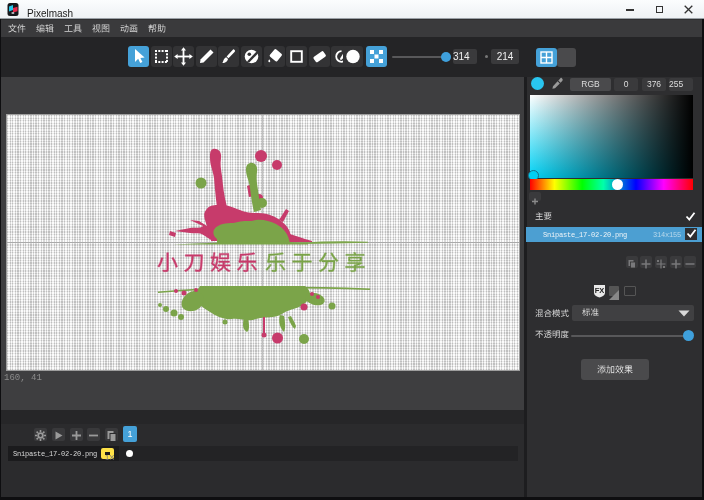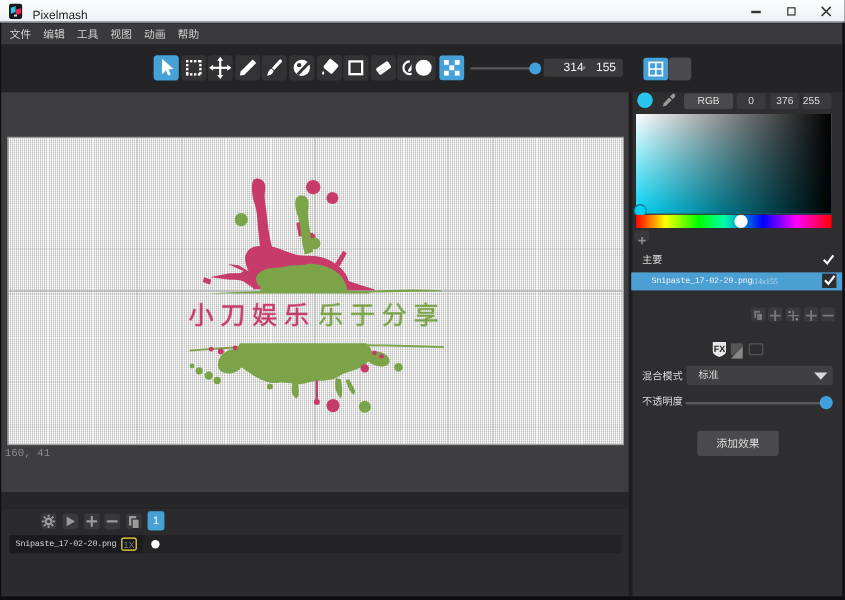--- a/index.html
+++ b/index.html
@@ -177,23 +177,23 @@
       <g fill="#fff">
         <rect x="4" y="4" width="4" height="4"></rect>
         <rect x="13" y="4" width="4" height="4"></rect>
         <rect x="8.5" y="8.5" width="4" height="4"></rect>
         <rect x="4" y="13" width="4" height="4"></rect>
         <rect x="13" y="13" width="4" height="4"></rect>
       </g>
     </svg></div>
 <div class="abs" style="left:392px;top:56px;width:54px;height:2px;background:#58585a;border-radius:1px"></div>
 <div class="abs" style="left:441px;top:51.5px;width:10px;height:10px;border-radius:50%;background:#3fa0dc"></div>
-<div class="abs" style="left:453px;top:49px;width:50px;height:15px;background:#3a3a3c;border-radius:2px;color:#f0f0f0;font-size:10px;text-align:center;line-height:15px">314</div>
+<div class="abs" style="left:453px;top:49px;width:24px;height:15px;background:#3a3a3c;border-radius:2px;color:#f0f0f0;font-size:10px;line-height:15px">314</div>
 <div class="abs" style="left:485px;top:55px;width:3px;height:3px;background:#777;border-radius:50%"></div>
-<div class="abs" style="left:491px;top:49px;width:28px;height:15px;background:#3a3a3c;border-radius:2px;color:#f0f0f0;font-size:10px;text-align:center;line-height:15px">155</div>
+<div class="abs" style="left:491px;top:49px;width:28px;height:15px;background:#3a3a3c;border-radius:2px;color:#f0f0f0;font-size:10px;text-align:center;line-height:15px">214</div>
 <div class="abs" style="left:536px;top:48px"><svg width="21" height="19" viewBox="0 0 21 19">
       <rect width="21" height="19" rx="3" fill="#45a1d8"></rect>
       <g stroke="#fff" stroke-width="1.4" fill="none">
         <rect x="5" y="4" width="11" height="11"></rect>
         <path d="M10.5 4 V15 M5 9.5 H16"></path>
       </g>
     </svg></div>
 <div class="abs" style="left:557px;top:48px;width:19px;height:19px;background:#4a4a4c;border-radius:3px"></div>
 <div class="abs" style="left:0;top:77px;width:524px;height:333px;background:#3e3e40"></div>
 <div class="abs" style="left:7px;top:115px;width:512px;height:255px;background:#f2f2f2;
@@ -294,21 +294,21 @@
       <path d="M2 6.5 H11" stroke="#9a9a9a" stroke-width="1.8"></path>
     </svg></div>
 <div class="abs" style="left:105px;top:428px;width:13px;height:13px;background:#39393b;border-radius:2px"><svg width="13" height="13" viewBox="0 0 13 13">
       <rect x="2.5" y="2" width="6" height="8" fill="#9a9a9a"></rect>
       <rect x="5" y="4.5" width="6" height="8" fill="#9a9a9a" stroke="#2b2b2d" stroke-width="1"></rect>
     </svg></div>
 <div class="abs" style="left:123px;top:426px;width:14px;height:16px;background:#45a1d8;border-radius:2px;color:#fff;font-size:9px;text-align:center;line-height:16px">1</div>
 <div class="abs" style="left:8px;top:446px;width:510px;height:15px;background:#232325"></div>
 <div class="abs" style="left:8px;top:446px;width:111px;height:15px;background:#1b1b1d"></div>
 <div class="abs" style="left:13px;top:450px;font-size:7px;letter-spacing:-0.2px;color:#d8d8d8;font-family:'Liberation Mono',monospace">Snipaste_17-02-20.png</div>
-<div class="abs" style="left:101px;top:448px;width:13px;height:11px;border:1px solid #fde047;border-radius:2px;color:#777;font-size:7.5px;text-align:center;line-height:11px">1X</div>
+<div class="abs" style="left:101px;top:448px;width:13px;height:11px;border:4px solid #fde047;border-radius:2px;color:#777;font-size:7.5px;text-align:center;line-height:11px">1X</div>
 <div class="abs" style="left:126px;top:450px;width:7px;height:7px;border-radius:50%;background:#fff"></div>
 <div class="abs" style="left:524px;top:77px;width:180px;height:420px;background:#2e2e30;border-left:3px solid #1d1d1f"></div>
 <div class="abs" style="left:531px;top:77px;width:13px;height:13px;border-radius:50%;background:#29c5ef"></div>
 <svg class="abs" style="left:551px;top:77px" width="13" height="13" viewBox="0 0 13 13">
     <path d="M10.8 1.2 C12 2.4 12 3.2 11 4.2 L9.5 5.7 L7.3 3.5 L8.8 2 C9.8 1 10 0.4 10.8 1.2 Z M6.6 4.2 L8.8 6.4 L4 11.2 L1.4 11.8 L2 9.2 Z" fill="#9a9a9a"></path>
   </svg>
 <div class="abs" style="left:570px;top:78px;width:41px;height:13px;background:#4a4a4c;border-radius:2px;color:#ddd;font-size:8.5px;text-align:center;line-height:13px">RGB</div>
 <div class="abs" style="left:614px;top:78px;width:24px;height:13px;background:#3a3a3c;border-radius:2px;color:#ddd;font-size:8.5px;text-align:center;line-height:13px">0</div>
 <div class="abs" style="left:642px;top:78px;width:24px;height:13px;background:#3a3a3c;border-radius:2px;color:#ddd;font-size:8.5px;text-align:center;line-height:13px">376</div>
 <div class="abs" style="left:669px;top:78px;width:24px;height:13px;background:#3a3a3c;border-radius:2px;color:#ddd;font-size:8.5px;text-align:left;line-height:13px">255</div>
@@ -327,21 +327,21 @@
         <use href="#u4e3b" x="0"></use>
         <use href="#u8981" x="1000"></use>
       </g>
     </svg>
   </div>
 <svg class="abs" style="left:685px;top:211px" width="11" height="11" viewBox="0 0 11 11">
     <path d="M1.5 5.5 L4.3 8.5 L9.5 1.8" stroke="#fff" stroke-width="1.8" fill="none"></path>
   </svg>
 <div class="abs" style="left:526px;top:227px;width:176px;height:15px;background:#4c9fd2"></div>
 <div class="abs" style="left:543px;top:231px;font-size:7px;letter-spacing:-0.2px;color:#eef4f8;font-family:'Liberation Mono',monospace">Snipaste_17-02-20.png</div>
-<div class="abs" style="left:625px;top:231px;font-size:7px;letter-spacing:-0.2px;color:#b9d9ec;font-family:Liberation Serif, serif">314x155</div>
+<div class="abs" style="left:653px;top:231px;font-size:7px;letter-spacing:-0.2px;color:#b9d9ec;font-family:Liberation Mono, monospace">314x155</div>
 <div class="abs" style="left:685px;top:228px;width:12px;height:12px;background:#2e2e30"></div>
 <svg class="abs" style="left:686px;top:228px" width="11" height="11" viewBox="0 0 11 11">
     <path d="M1.5 5.5 L4.3 8.5 L9.5 1.8" stroke="#fff" stroke-width="1.8" fill="none"></path>
   </svg>
 <div class="abs" style="left:626px;top:256px;width:12px;height:12px;background:#3a3a3c;border-radius:2px"><svg width="12" height="12" viewBox="0 0 12 12">
       <rect x="2.5" y="2" width="5" height="6" fill="#79797b"></rect>
       <rect x="4.5" y="4" width="5" height="6" fill="#79797b" stroke="#333" stroke-width="0.8"></rect>
     </svg></div>
 <div class="abs" style="left:640px;top:256px;width:12px;height:12px;background:#3a3a3c;border-radius:2px"><svg width="12" height="12" viewBox="0 0 12 12">
       <path d="M6 1.5 V10.5 M1.5 6 H10.5" stroke="#79797b" stroke-width="1.5"></path>

